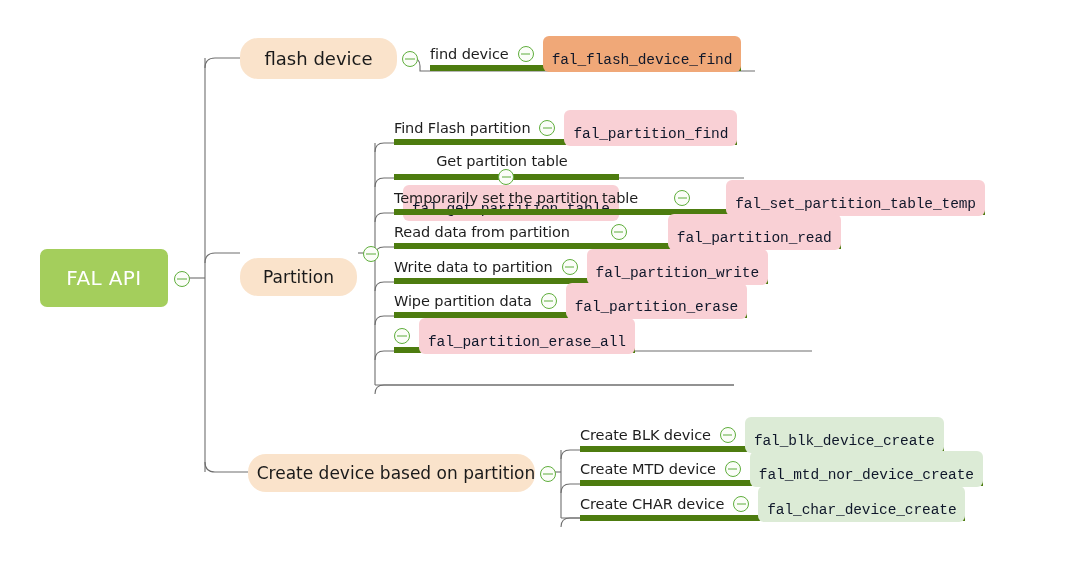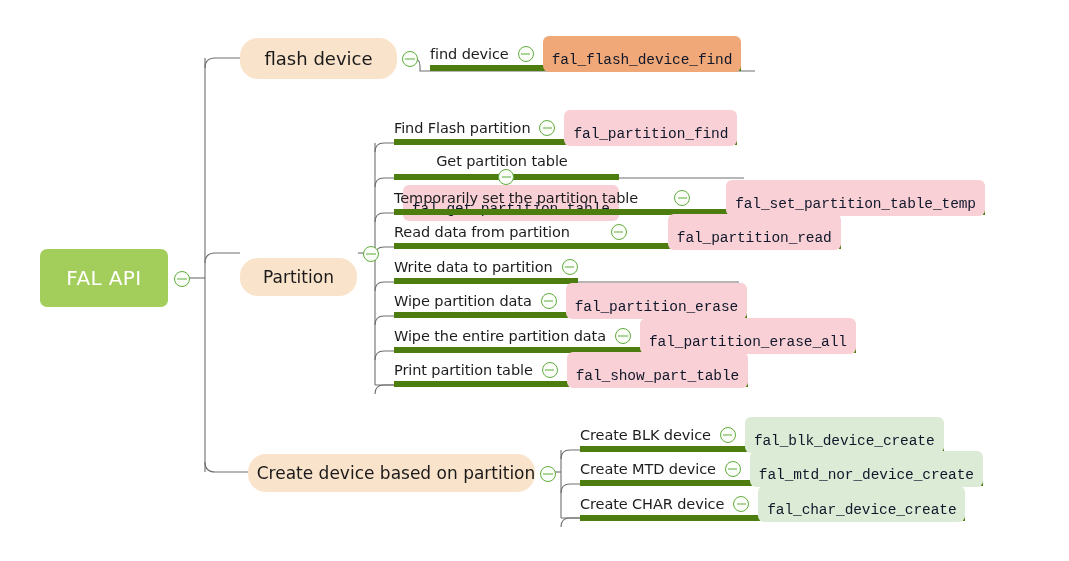--- a/index.html
+++ b/index.html
@@ -201,39 +201,34 @@
 
   <div class="leaf" style="left:394px; top:222px;gap:32px;">
     <span class="leaf-text gap-r">Read data from partition</span>
     <span class="toggle"></span>
     <span class="badge pink gap-l">fal_partition_read</span>
   </div>
 
   <div class="leaf" style="left:394px; top:257px;">
     <span class="leaf-text gap-r">Write data to partition</span>
     <span class="toggle"></span>
+    <span class="badge pink gap-l">fal_partition_write</span>
   </div>
 
   <div class="leaf" style="left:394px; top:291px;">
     <span class="leaf-text gap-r">Wipe partition data</span>
     <span class="toggle"></span>
     <span class="badge pink gap-l">fal_partition_erase</span>
   </div>
 
   <div class="leaf" style="left:394px; top:326px;">
-    <span class="leaf-text gap-r">Wipe the entire partition data</span>
     <span class="toggle"></span>
     <span class="badge pink gap-l">fal_partition_erase_all</span>
   </div>
 
-  <div class="leaf" style="left:394px; top:360px;">
-    <span class="leaf-text gap-r">Print partition table</span>
-    <span class="toggle"></span>
-    <span class="badge pink gap-l">fal_show_part_table</span>
-  </div>
 
   <div class="node topic-node" style="left:248px; top:454px; width:287px; height:38px; font-size:17px;padding-left:25px;">
     <span class="topic-label">Create device based on partition</span>
   </div>
   <span class="toggle toggle-abs" style="left:540px; top:466px;"></span>
 
   <div class="leaf" style="left:580px; top:425px;">
     <span class="leaf-text gap-r">Create BLK device</span>
     <span class="toggle"></span>
     <span class="badge green gap-l">fal_blk_device_create</span>

